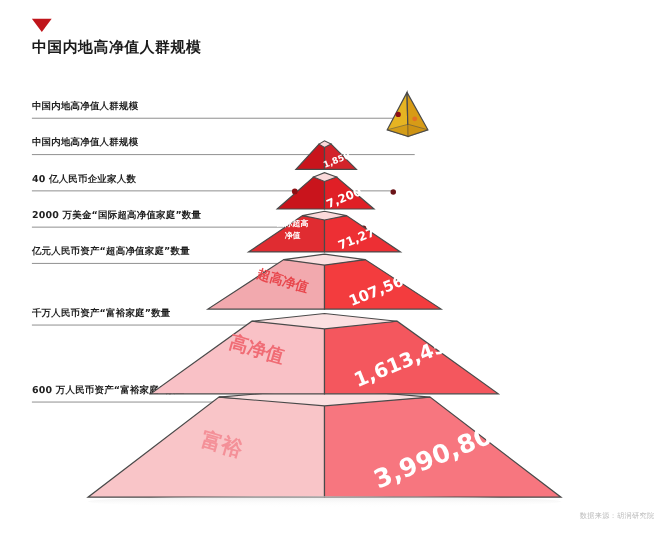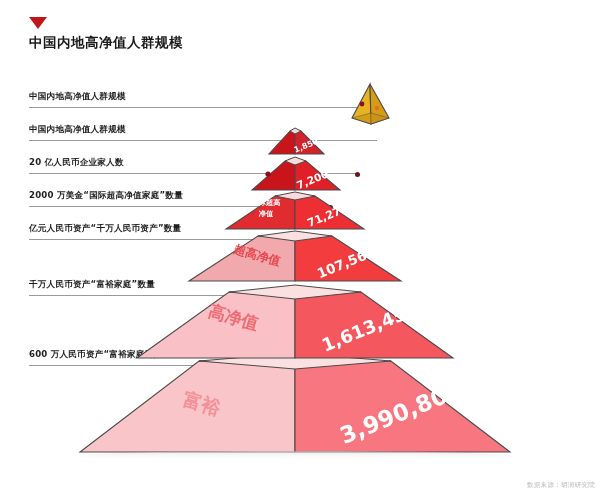--- a/index.html
+++ b/index.html
@@ -50,21 +50,21 @@
     font-family:"DejaVu Sans","Liberation Sans",sans-serif;
     font-weight:bold;
   }
   .num{
     font-family:"DejaVu Sans","Liberation Sans",sans-serif;
     font-weight:bold;fill:#ffffff;
   }
 
   
   .source{
-    position:absolute;right:12px;bottom:10px;
+    position:absolute;right:12px;bottom:26px;
     font-size:6.5px;color:#b9b9b9;letter-spacing:.3px;
     white-space:nowrap;
   }
 </style>
 </head>
 <body>
 
 <div id="root">
 
   <div class="hdr-marker"></div>
@@ -73,31 +73,31 @@
   <div id="rows-host">
       <div class="row" style="top: 108px; left: 0px; width: 607px;">
         <div class="row-text">中国内地高净值人群规模</div>
         <div class="row-line" style="width: 340px;"></div>
       </div>
       <div class="row" style="top: 141px; left: 0px; width: 607px;">
         <div class="row-text">中国内地高净值人群规模</div>
         <div class="row-line" style="width: 348px;"></div>
       </div>
       <div class="row" style="top: 174px; left: 0px; width: 607px;">
-        <div class="row-text">20 亿人民币企业家人数</div>
+        <div class="row-text">40 亿人民币企业家人数</div>
         <div class="row-line" style="width: 328px;"></div>
         <div class="row-dot" style="left: 355px;"></div>
       </div>
       <div class="row" style="top: 207px; left: 0px; width: 607px;">
         <div class="row-text">2000 万美金“国际超高净值家庭”数量</div>
         <div class="row-line" style="width: 301px;"></div>
         <div class="row-dot" style="left: 328px;"></div>
       </div>
       <div class="row" style="top: 240px; left: 0px; width: 607px;">
-        <div class="row-text">亿元人民币资产“千万人民币资产”数量</div>
+        <div class="row-text">亿元人民币资产“超高净值家庭”数量</div>
         <div class="row-line" style="width: 270px;"></div>
         <div class="row-dot" style="left: 297px;"></div>
       </div>
       <div class="row" style="top: 296px; left: 0px; width: 607px;">
         <div class="row-text">千万人民币资产“富裕家庭”数量</div>
         <div class="row-line" style="width: 229px;"></div>
         <div class="row-dot" style="left: 256px;"></div>
       </div>
       <div class="row" style="top: 366px; left: 0px; width: 607px;">
         <div class="row-text">600 万人民币资产“富裕家庭”数量</div>

